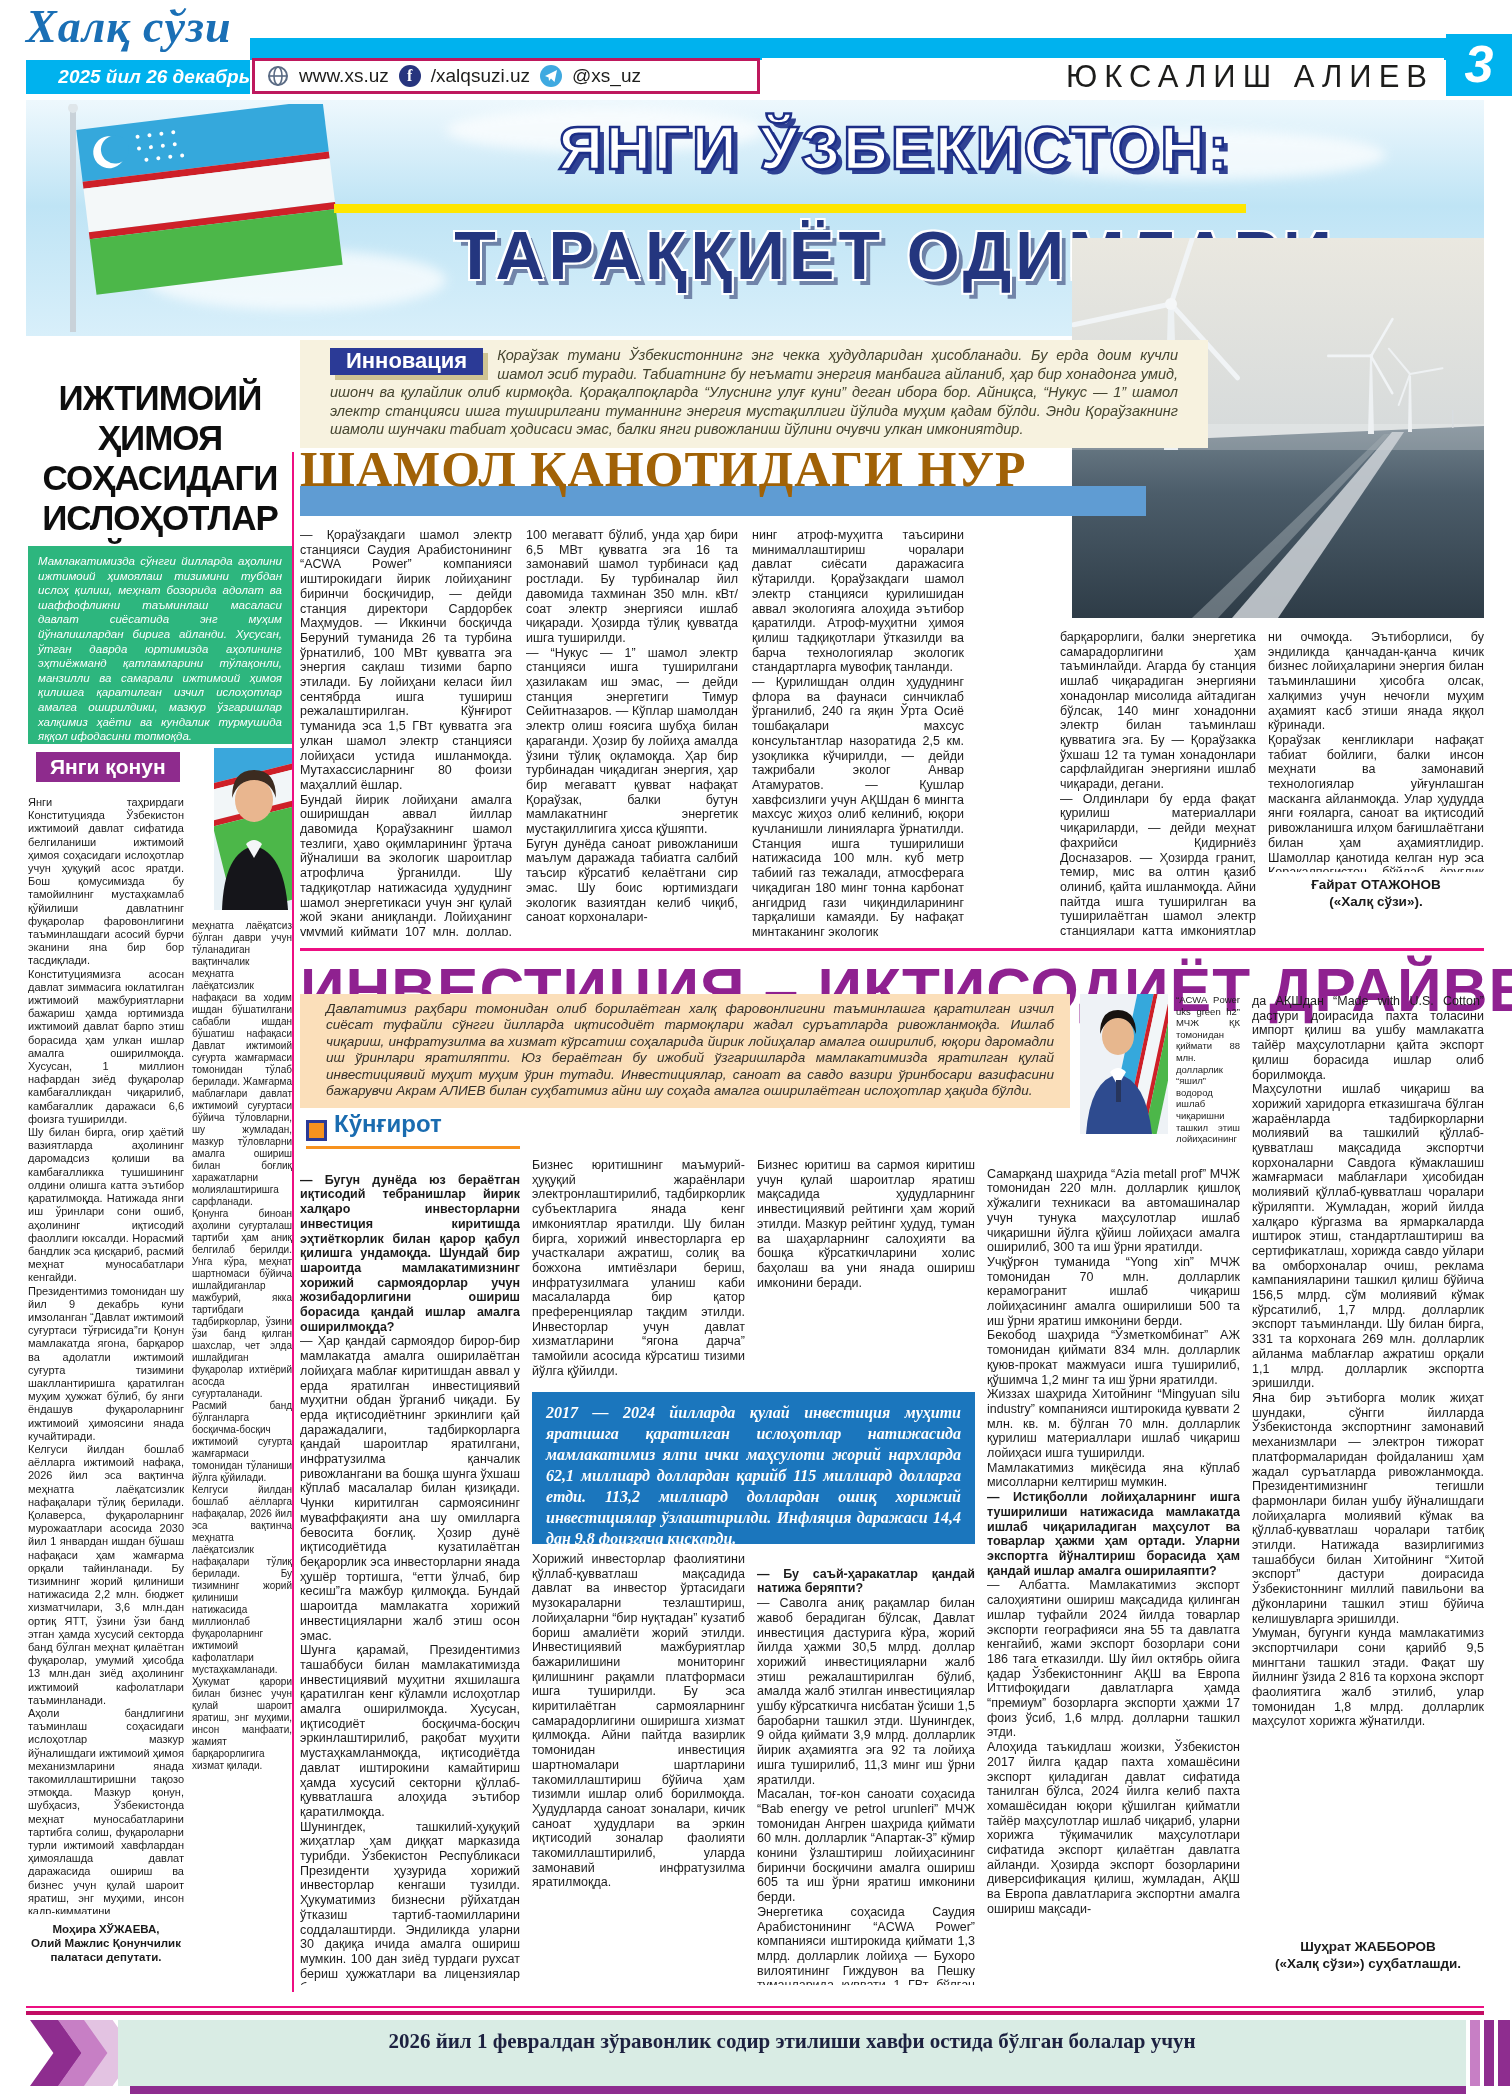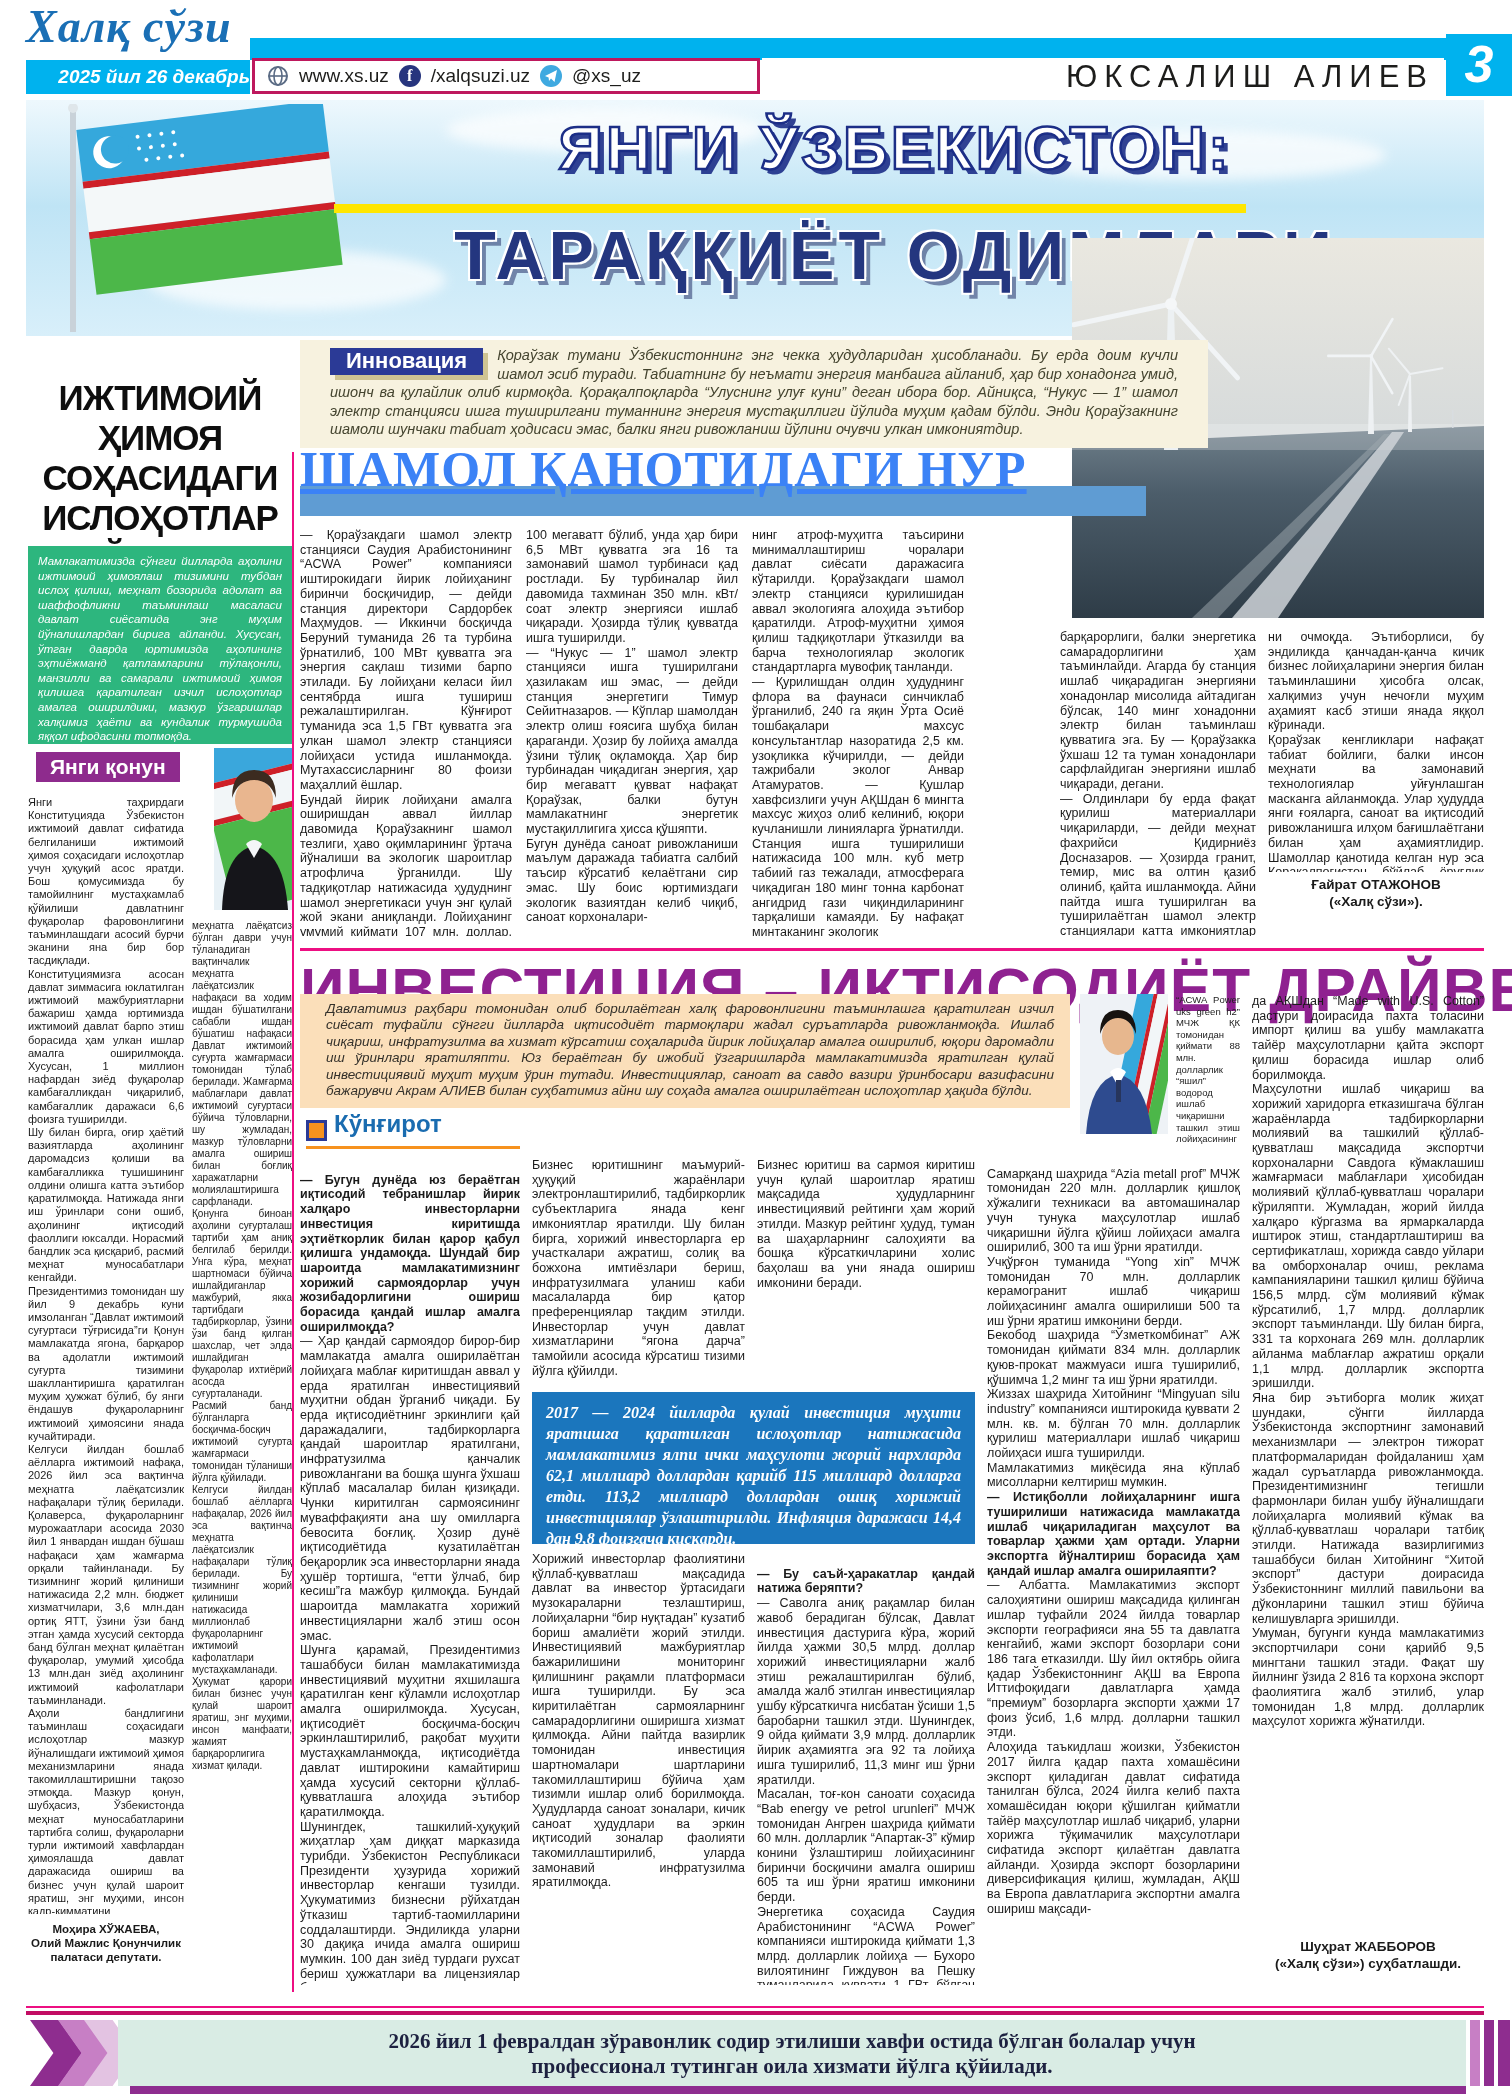--- a/index.html
+++ b/index.html
@@ -49,21 +49,21 @@
               font-size:22px;padding:4px 16px;margin:2px 14px 4px 0;
               box-shadow:5px 5px 0 #cfc493;}
   
   .coltext{font-size:12.5px;line-height:14.7px;text-align:justify;overflow:hidden;
            white-space:pre-line;color:#1b1b1b;}
   .qbold{font-weight:bold;}
   .byline{font-weight:bold;font-size:13.5px;text-align:center;line-height:17px;}
   
   .windband{left:300px;top:486px;width:846px;height:30px;background:#5f9cd3;}
   .windtitle{left:300px;top:440px;width:860px;font-family:"Liberation Serif",serif;
-             font-weight:bold;font-size:50px;letter-spacing:1px;color:#3b82f6;white-space:nowrap;text-decoration:underline;}
+             font-weight:bold;font-size:50px;letter-spacing:1px;color:#a16207;white-space:nowrap;}
   
   .pinkh{background:#ed0f82;}
   .pinkv{left:292px;top:452px;width:2px;height:1540px;background:#ed0f82;}
   
   .socialtitle{left:28px;top:378px;width:264px;text-align:center;font-weight:bold;
                font-size:35px;line-height:40px;color:#0e0e0e;letter-spacing:-1px;}
   .greenbox{left:28px;top:546px;width:264px;height:198px;background:#2db67e;color:#fff;
             font-style:italic;font-size:11.5px;line-height:14.6px;padding:8px 10px;
             box-sizing:border-box;text-align:justify;overflow:hidden;}
   .lawlabel{left:36px;top:752px;background:#8e2b8d;color:#fff;font-weight:bold;font-size:21px;
@@ -354,20 +354,19 @@
 
   <div class="abs pinkh" style="left:26px;top:2006px;width:1458px;height:2px;"></div>
   <div class="abs pinkh" style="left:26px;top:2011px;width:1458px;height:4px;background:#c20d63;"></div>
 
   <div class="chev" style="left:30px;top:2020px;background:#8e2d8f;"></div>
   <div class="chev" style="left:58px;top:2020px;background:#c77fc5;"></div>
   <div class="chev" style="left:84px;top:2020px;background:#e3c3e2;"></div>
 
   <div class="abs mint">
     <div>2026 йил 1 февралдан зўравонлик содир этилиши хавфи остида бўлган болалар учун</div>
-    <div>профессионал тутинган оила хизмати йўлга қўйилади.</div>
   </div>
   <div class="abs" style="left:130px;top:2086px;width:1336px;height:8px;background:#8e2d8f;"></div>
   <div class="pbar" style="left:1470px;width:10px;background:#c77fc5;"></div>
   <div class="pbar" style="left:1484px;width:10px;background:#8e2d8f;"></div>
   <div class="pbar" style="left:1498px;width:12px;background:#8e2d8f;"></div>
 
 </div>
 
 </body></html>

